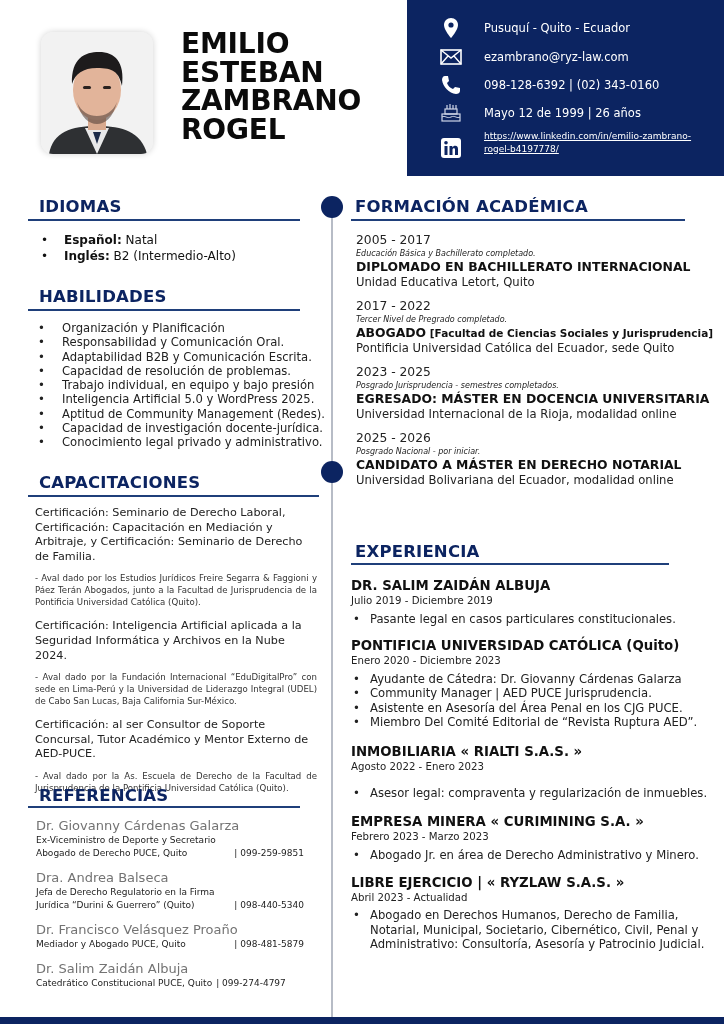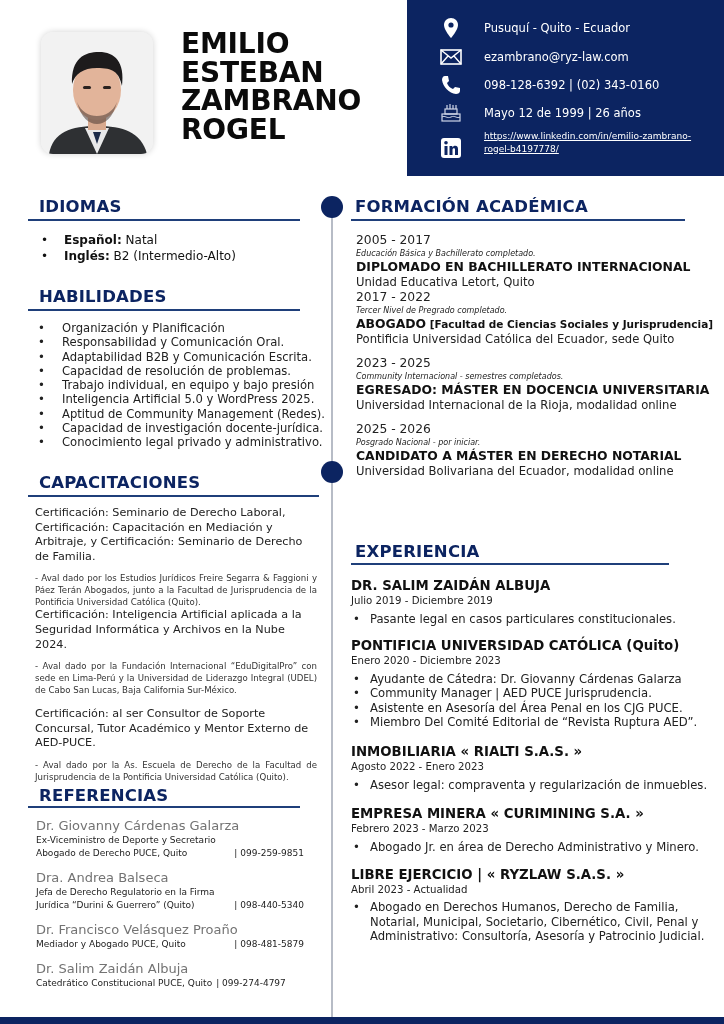--- a/index.html
+++ b/index.html
@@ -136,21 +136,21 @@
   <li>Aptitud de Community Management (Redes).</li>
   <li>Capacidad de investigación docente-jurídica.</li>
   <li>Conocimiento legal privado y administrativo.</li>
 </ul>
 
 <div class="abs sec" style="left:39px;top:473px;">CAPACITACIONES</div>
 <div class="abs rule" style="left:28px;top:495px;width:291px;"></div>
 <div class="abs" style="left:35px;top:506px;width:282px;">
   <div class="cap-main">Certificación: Seminario de Derecho Laboral, Certificación: Capacitación en Mediación y Arbitraje, y Certificación: Seminario de Derecho de Familia.</div>
   <div class="cap-note" style="margin-top:8px;">- Aval dado por los Estudios Jurídicos Freire Segarra &amp; Faggioni y Páez Terán Abogados, junto a la Facultad de Jurisprudencia de la Pontificia Universidad Católica (Quito).</div>
-  <div class="cap-main" style="">Certificación: Inteligencia Artificial aplicada a la Seguridad Informática y Archivos en la Nube 2024.</div>
+  <div class="cap-main" style="margin-top:11px;">Certificación: Inteligencia Artificial aplicada a la Seguridad Informática y Archivos en la Nube 2024.</div>
   <div class="cap-note" style="margin-top:8px;">- Aval dado por la Fundación Internacional “EduDigitalPro” con sede en Lima-Perú y la Universidad de Liderazgo Integral (UDEL) de Cabo San Lucas, Baja California Sur-México.</div>
   <div class="cap-main" style="margin-top:11px;">Certificación: al ser Consultor de Soporte Concursal, Tutor Académico y Mentor Externo de AED-PUCE.</div>
   <div class="cap-note" style="margin-top:8px;">- Aval dado por la As. Escuela de Derecho de la Facultad de Jurisprudencia de la Pontificia Universidad Católica (Quito).</div>
 </div>
 
 <div class="abs sec" style="left:39px;top:786px;">REFERENCIAS</div>
 <div class="abs rule" style="left:28px;top:806px;width:272px;"></div>
 <div class="abs" style="left:36px;top:818px;width:268px;">
   <div>
     <div class="ref-name">Dr. Giovanny Cárdenas Galarza</div>
@@ -190,29 +190,29 @@
 
 <div class="abs sec" style="left:355px;top:197px;">FORMACIÓN ACADÉMICA</div>
 <div class="abs rule" style="left:351px;top:219px;width:334px;"></div>
 <div class="abs" style="left:356px;top:233px;width:360px;">
   <div>
     <div class="edu-year">2005 - 2017</div>
     <div class="edu-note">Educación Básica y Bachillerato completado.</div>
     <div class="edu-deg"><span>DIPLOMADO EN BACHILLERATO INTERNACIONAL</span><span class="sub"></span></div>
     <div class="edu-inst">Unidad Educativa Letort, Quito</div>
   </div>
-  <div style="">
+  <div style="margin-top:9px;">
     <div class="edu-year">2017 - 2022</div>
     <div class="edu-note">Tercer Nivel de Pregrado completado.</div>
     <div class="edu-deg"><span>ABOGADO</span><span class="sub"> [Facultad de Ciencias Sociales y Jurisprudencia]</span></div>
     <div class="edu-inst">Pontificia Universidad Católica del Ecuador, sede Quito</div>
   </div>
   <div style="margin-top:9px;">
     <div class="edu-year">2023 - 2025</div>
-    <div class="edu-note">Community Internacional - semestres completados.</div>
+    <div class="edu-note">Posgrado Jurisprudencia - semestres completados.</div>
     <div class="edu-deg"><span>EGRESADO: MÁSTER EN DOCENCIA UNIVERSITARIA</span><span class="sub"></span></div>
     <div class="edu-inst">Universidad Internacional de la Rioja, modalidad online</div>
   </div>
   <div style="margin-top:9px;">
     <div class="edu-year">2025 - 2026</div>
     <div class="edu-note">Posgrado Nacional - por iniciar.</div>
     <div class="edu-deg"><span>CANDIDATO A MÁSTER EN DERECHO NOTARIAL</span><span class="sub"></span></div>
     <div class="edu-inst">Universidad Bolivariana del Ecuador, modalidad online</div>
   </div>
 </div>
@@ -233,21 +233,21 @@
     <ul class="bl" style="margin-top:4px;">
       <li>Ayudante de Cátedra: Dr. Giovanny Cárdenas Galarza</li>
       <li>Community Manager | AED PUCE Jurisprudencia.</li>
       <li>Asistente en Asesoría del Área Penal en los CJG PUCE.</li>
       <li>Miembro Del Comité Editorial de “Revista Ruptura AED”.</li>
     </ul>
   </div>
   <div style="margin-top:13px;">
     <div class="exp-title">INMOBILIARIA « RIALTI S.A.S. »</div>
     <div class="exp-date">Agosto 2022 - Enero 2023</div>
-    <ul class="bl" style="margin-top:4px;">
+    <ul class="bl" style="margin-top:12px;">
       <li>Asesor legal: compraventa y regularización de inmuebles.</li>
     </ul>
   </div>
   <div style="margin-top:12px;">
     <div class="exp-title">EMPRESA MINERA « CURIMINING S.A. »</div>
     <div class="exp-date">Febrero 2023 - Marzo 2023</div>
     <ul class="bl" style="margin-top:4px;">
       <li>Abogado Jr. en área de Derecho Administrativo y Minero.</li>
     </ul>
   </div>

